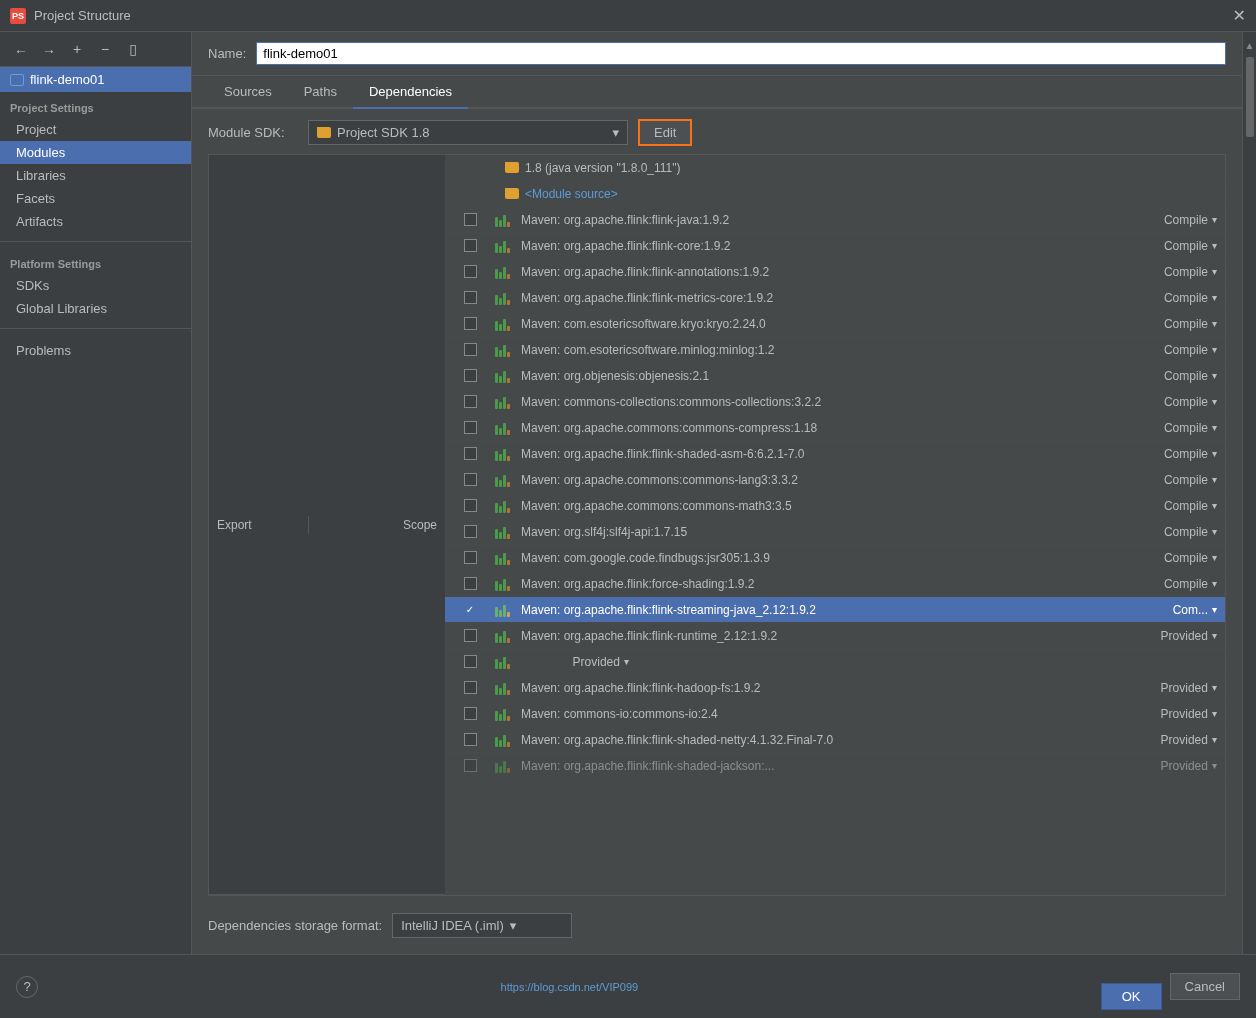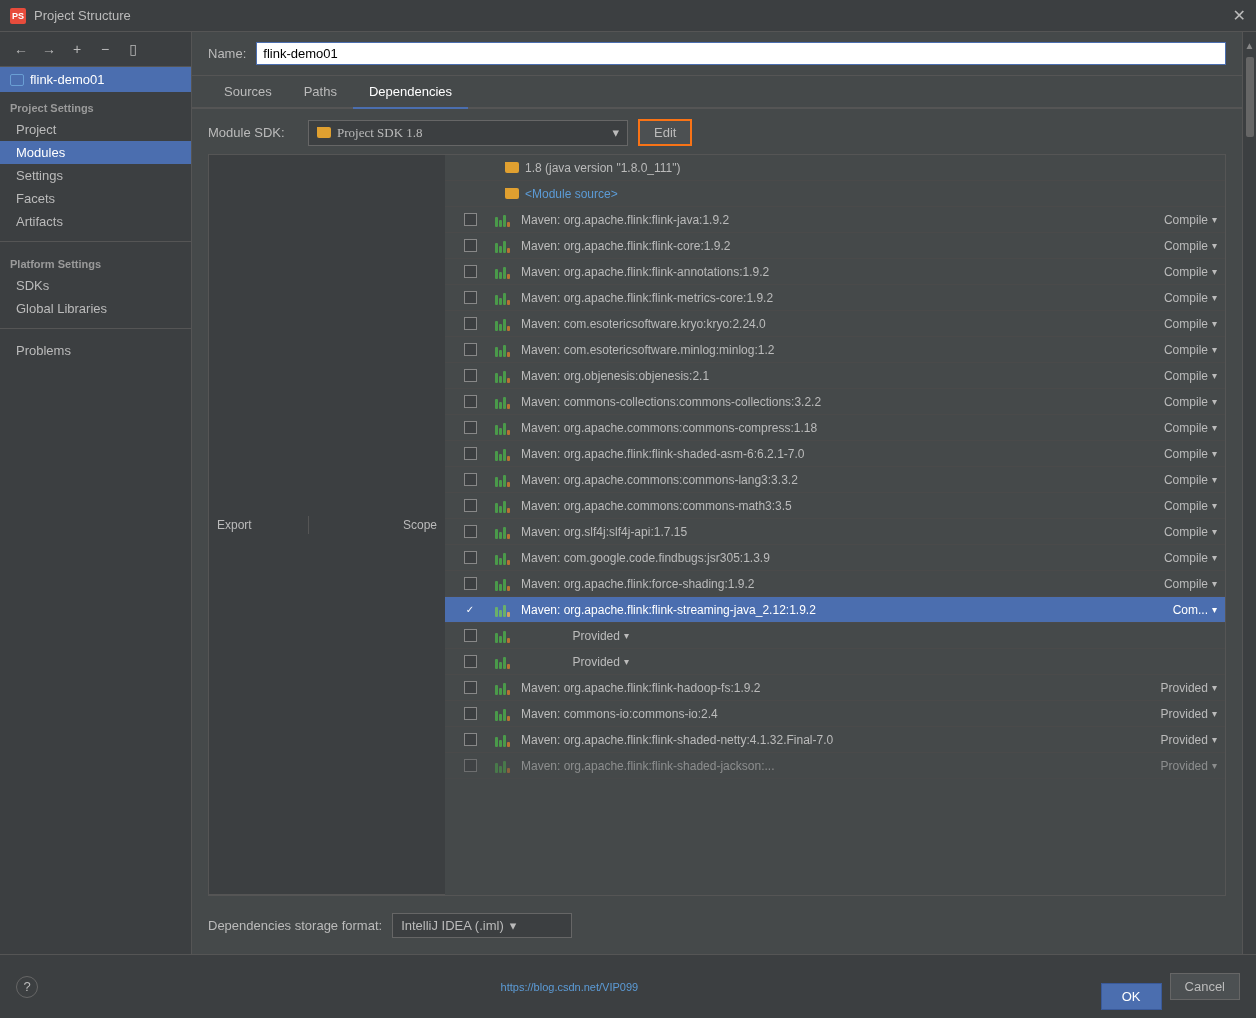--- a/index.html
+++ b/index.html
@@ -194,21 +194,20 @@
       background: #3c3f41;
       color: #bbb;
       border: 1px solid #666;
       padding: 4px 8px;
       font-size: 13px;
       display: flex;
       align-items: center;
       gap: 6px;
       cursor: pointer;
       position: relative;
-      font-family: Liberation Serif, serif;
     }
     .sdk-select-arrow {
       margin-left: auto;
       color: #bbb;
     }
     .edit-btn {
       background: #4c5052;
       color: #bbb;
       border: 2px solid #f97316;
       padding: 4px 14px;
@@ -477,21 +476,21 @@
 
       <div class="sidebar-section">
         <div class="sidebar-section-title">Project Settings</div>
         <div class="sidebar-item">
           <span>Project</span>
         </div>
         <div class="sidebar-item active">
           <span>Modules</span>
         </div>
         <div class="sidebar-item">
-          <span>Settings</span>
+          <span>Libraries</span>
         </div>
         <div class="sidebar-item">
           <span>Facets</span>
         </div>
         <div class="sidebar-item">
           <span>Artifacts</span>
         </div>
       </div>
 
       <div class="sidebar-divider"></div>
@@ -860,20 +859,21 @@
                   <div class="dep-checkbox"></div>
                 </div>
               <div class="dep-icon-cell">
                   <span class="maven-icon">
                     <span class="maven-bar" style="height:10px;background:#4a9a4a;"></span>
                     <span class="maven-bar" style="height:7px;background:#4a9a4a;"></span>
                     <span class="maven-bar" style="height:12px;background:#4a9a4a;"></span>
                     <span class="maven-bar" style="height:5px;background:#b87333;"></span>
                   </span>
                 </div>
+              <div class="dep-name-cell">Maven: org.apache.flink:flink-runtime_2.12:1.9.2</div>
               <div class="scope-cell">
                   <span class="scope-val">Provided</span>
                   <span class="scope-arrow">▾</span>
                 </div>
             </div>
             <div class="dep-row">
               <div class="dep-checkbox-cell">
                   <div class="dep-checkbox"></div>
                 </div>
               <div class="dep-icon-cell">

